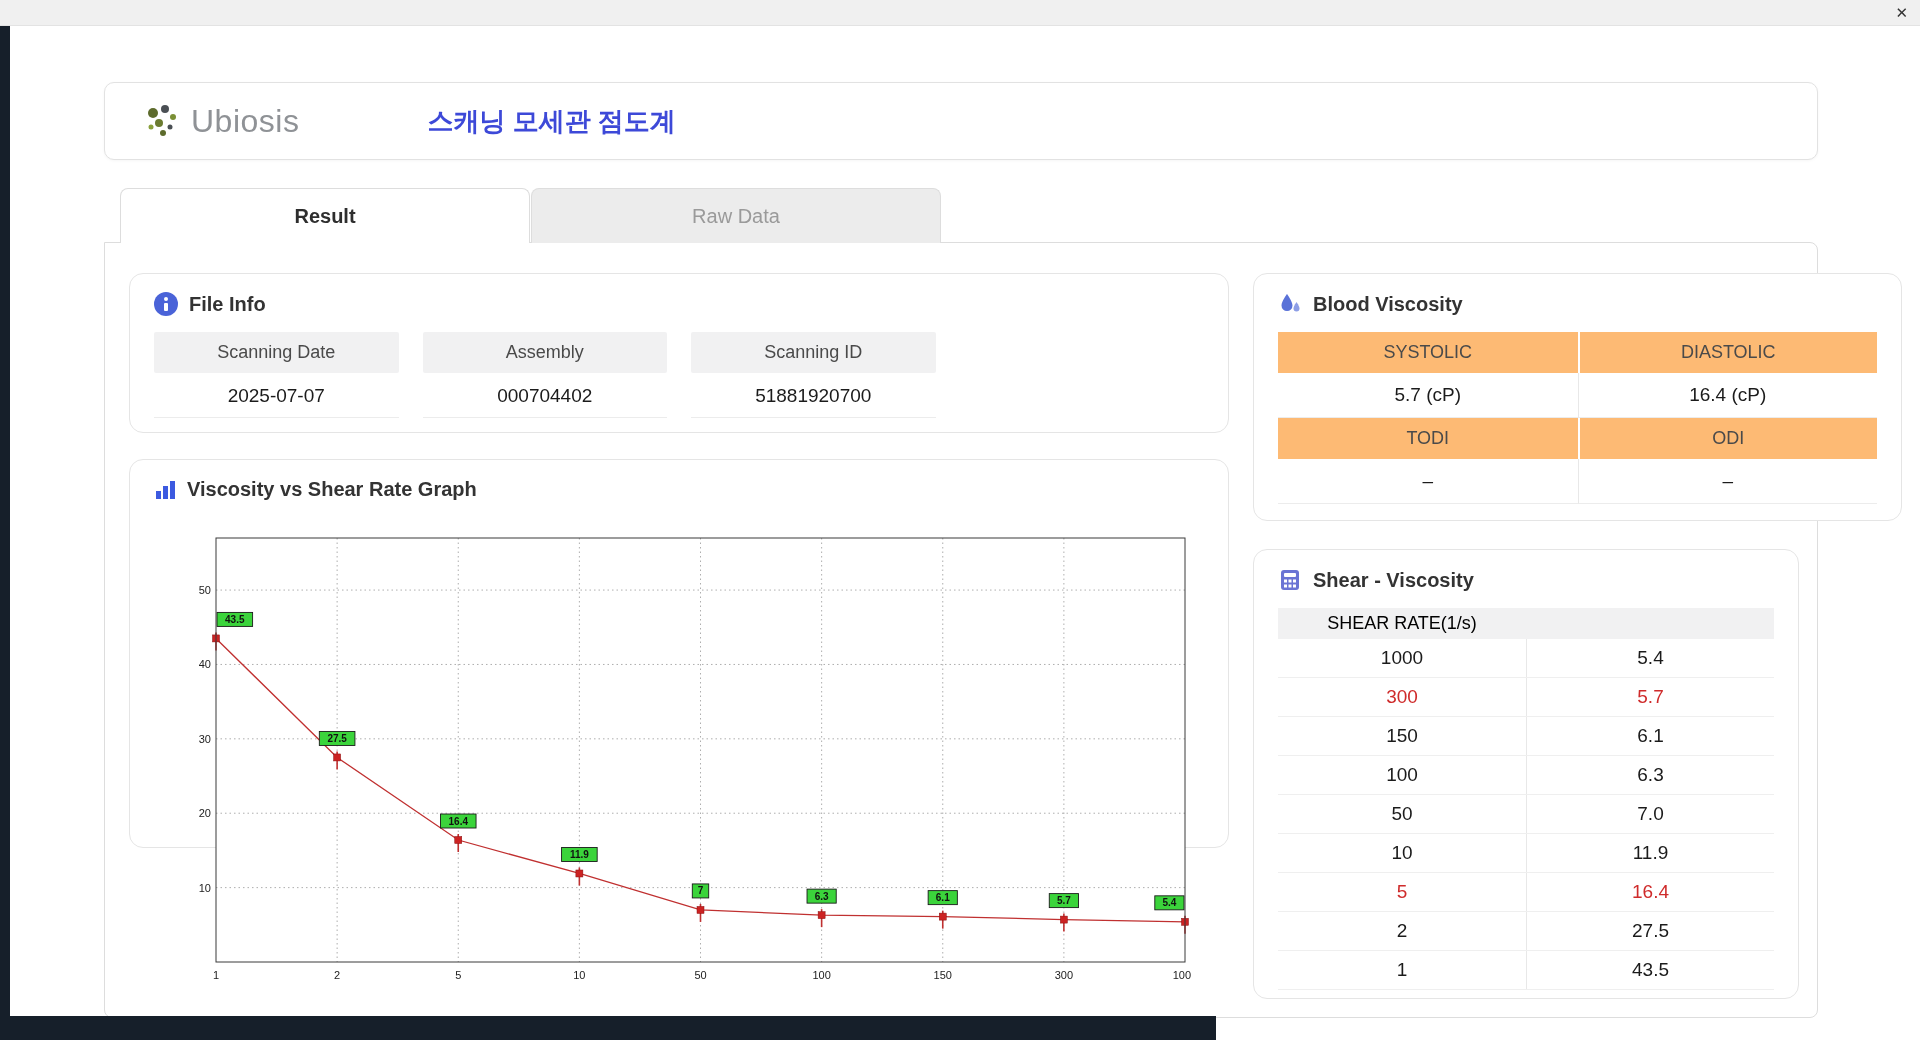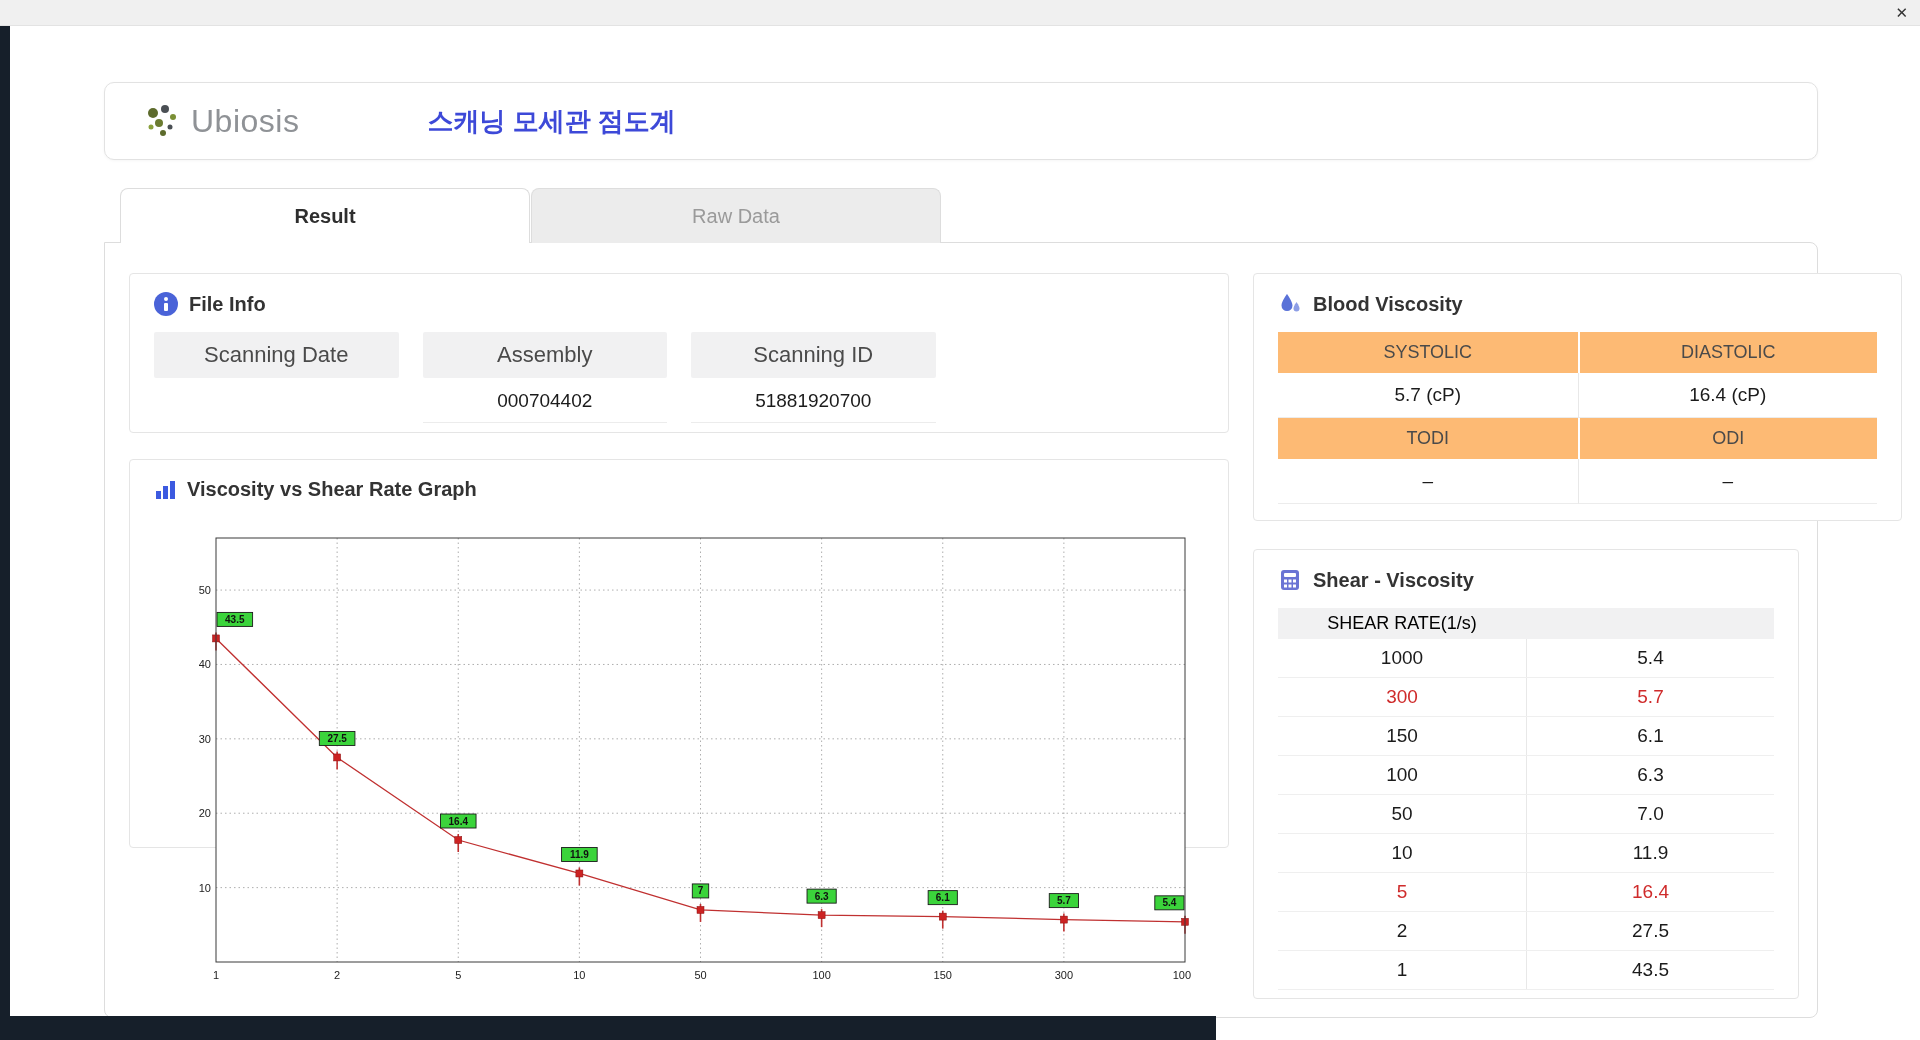--- a/index.html
+++ b/index.html
@@ -21,27 +21,27 @@
 
   .tabs { position:absolute; left:104px; top:188px; display:flex; z-index:3; }
   .tab { width:410px; height:55px; line-height:54px; text-align:center; font-size:20px;
     border:1px solid #ddd; border-bottom:none; border-radius:8px 8px 0 0; }
   .tab.active { background:#fff; color:#2e2e2e; font-weight:bold;margin-left:16px; }
   .tab.inactive { background:#ececec; color:#9a9a9a; margin-left:1px; }
 
   .panel { position:absolute; left:104px; top:242px; width:1714px; height:776px;
     background:#fff; border:1px solid #ddd; border-radius:0 8px 8px 8px; z-index:2; }
 
-  .card { position:absolute; background:#fff; border:1px solid #e5e5e5; border-radius:4px; }
+  .card { position:absolute; background:#fff; border:1px solid #e5e5e5; border-radius:14px; }
   .card-title { display:flex; align-items:center; gap:11px; padding:18px 24px 10px 24px;
     font-size:20px; font-weight:bold; color:#333; }
 
   #file-info-card { left:24px; top:30px; width:1100px; height:160px; }
   .fields { display:grid; grid-template-columns:repeat(4,1fr); column-gap:24px; padding:6px 24px 0 24px; }
-  .f-label { background:#f1f1f2; text-align:center; padding:10px 0; font-size:22px; color:#4a4a4a; border-radius:2px; }
+  .f-label { background:#f1f1f2; text-align:center; padding:10px 0; font-size:18px; color:#4a4a4a; border-radius:2px; }
   .f-value { text-align:center; padding:12px 0 10px 0; font-size:19px; color:#1b1b1b; border-bottom:1px solid #ececec; min-height:43px; }
 
   #graph-card { left:24px; top:216px; width:1100px; height:389px; }
   #chart-svg { position:absolute; left:56px; top:72px; }
 
   #blood-card { left:1148px; top:30px; width:649px; height:248px; }
   .bv-table { margin:6px 24px 0 24px; }
   .bv-row { display:grid; grid-template-columns:1fr 1fr; }
   .bv-h { background:#fdba74; text-align:center; padding:10px 0; font-size:18px; color:#4a4a4a; }
   .bv-h.sep { border-left:2px solid #fff; }
@@ -96,20 +96,21 @@
 <div class="panel">
 
   <div class="card" id="file-info-card">
     <div class="card-title">
       <span class="info-icon"></span>
       <span>File Info</span>
     </div>
     <div class="fields">
       <div>
         <div class="f-label">Scanning Date</div>
+        <div class="f-value">2025-07-07</div>
       </div>
       <div>
         <div class="f-label">Assembly</div>
         <div class="f-value">000704402</div>
       </div>
       <div>
         <div class="f-label">Scanning ID</div>
         <div class="f-value">51881920700</div>
       </div>
     </div>

